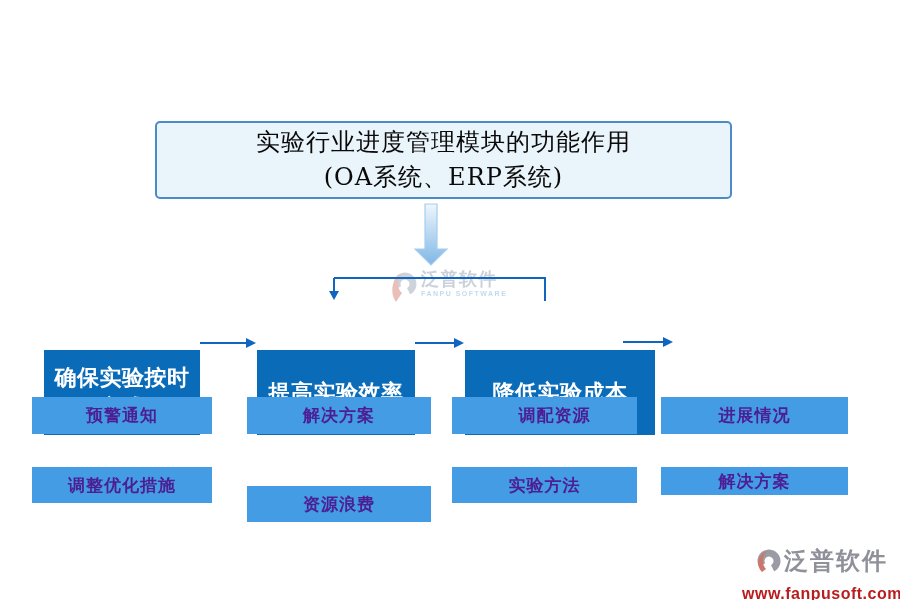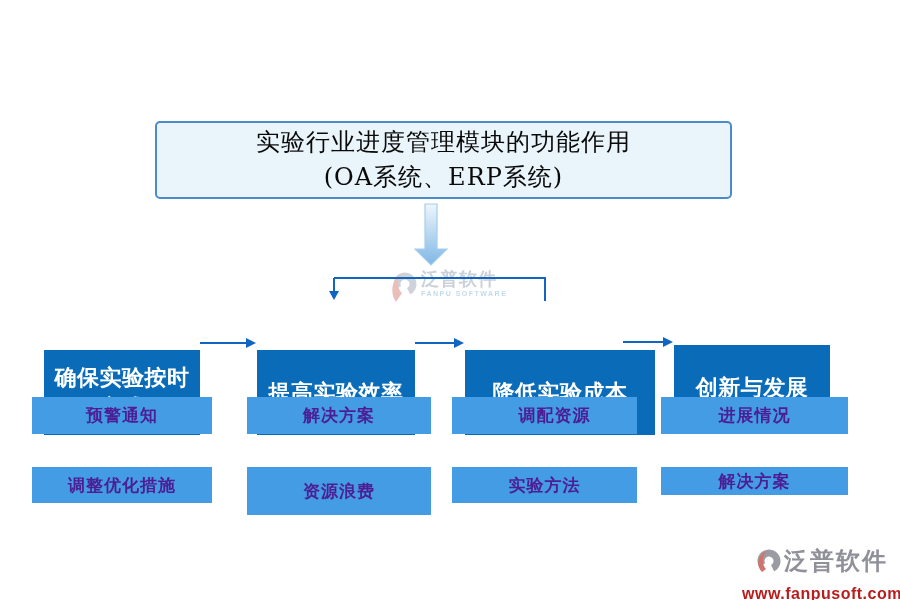--- a/index.html
+++ b/index.html
@@ -131,41 +131,38 @@
 
   <div class="node" style="left:44px;  top:302px; width:156px;">
     <span>确保实验按时完成</span>
   </div>
   <div class="node" style="left:257px; top:302px; width:158px;">
     <span>提高实验效率</span>
   </div>
   <div class="node" style="left:465px; top:302px; width:190px;">
     <span>降低实验成本</span>
   </div>
-  <div class="node" style="left:674px; top:297px; width:156px;">
-    <span>创新与发展</span>
-  </div>
 
   <div class="sub" style="left:32px;  top:397px; width:180px;">
     <span>预警通知</span>
   </div>
   <div class="sub" style="left:247px; top:397px; width:184px;">
     <span>解决方案</span>
   </div>
   <div class="sub" style="left:452px; top:397px; width:185px;padding-left:20px;">
     <span>调配资源</span>
   </div>
   <div class="sub" style="left:661px; top:397px; width:187px;">
     <span>进展情况</span>
   </div>
 
   <div class="sub" style="left:32px;  top:467px; width:180px; height:36px;">
     <span>调整优化措施</span>
   </div>
-  <div class="sub" style="left:247px; top:467px; width:184px; height:48px;">
+  <div class="sub" style="left:247px; top:486px; width:184px; height:36px;">
     <span>资源浪费</span>
   </div>
   <div class="sub" style="left:452px; top:467px; width:185px; height:36px;">
     <span>实验方法</span>
   </div>
   <div class="sub" style="left:661px; top:467px; width:187px; height:28px;">
     <span>解决方案</span>
   </div>
 
   <svg class="connectors" width="900" height="600" viewBox="0 0 900 600">

